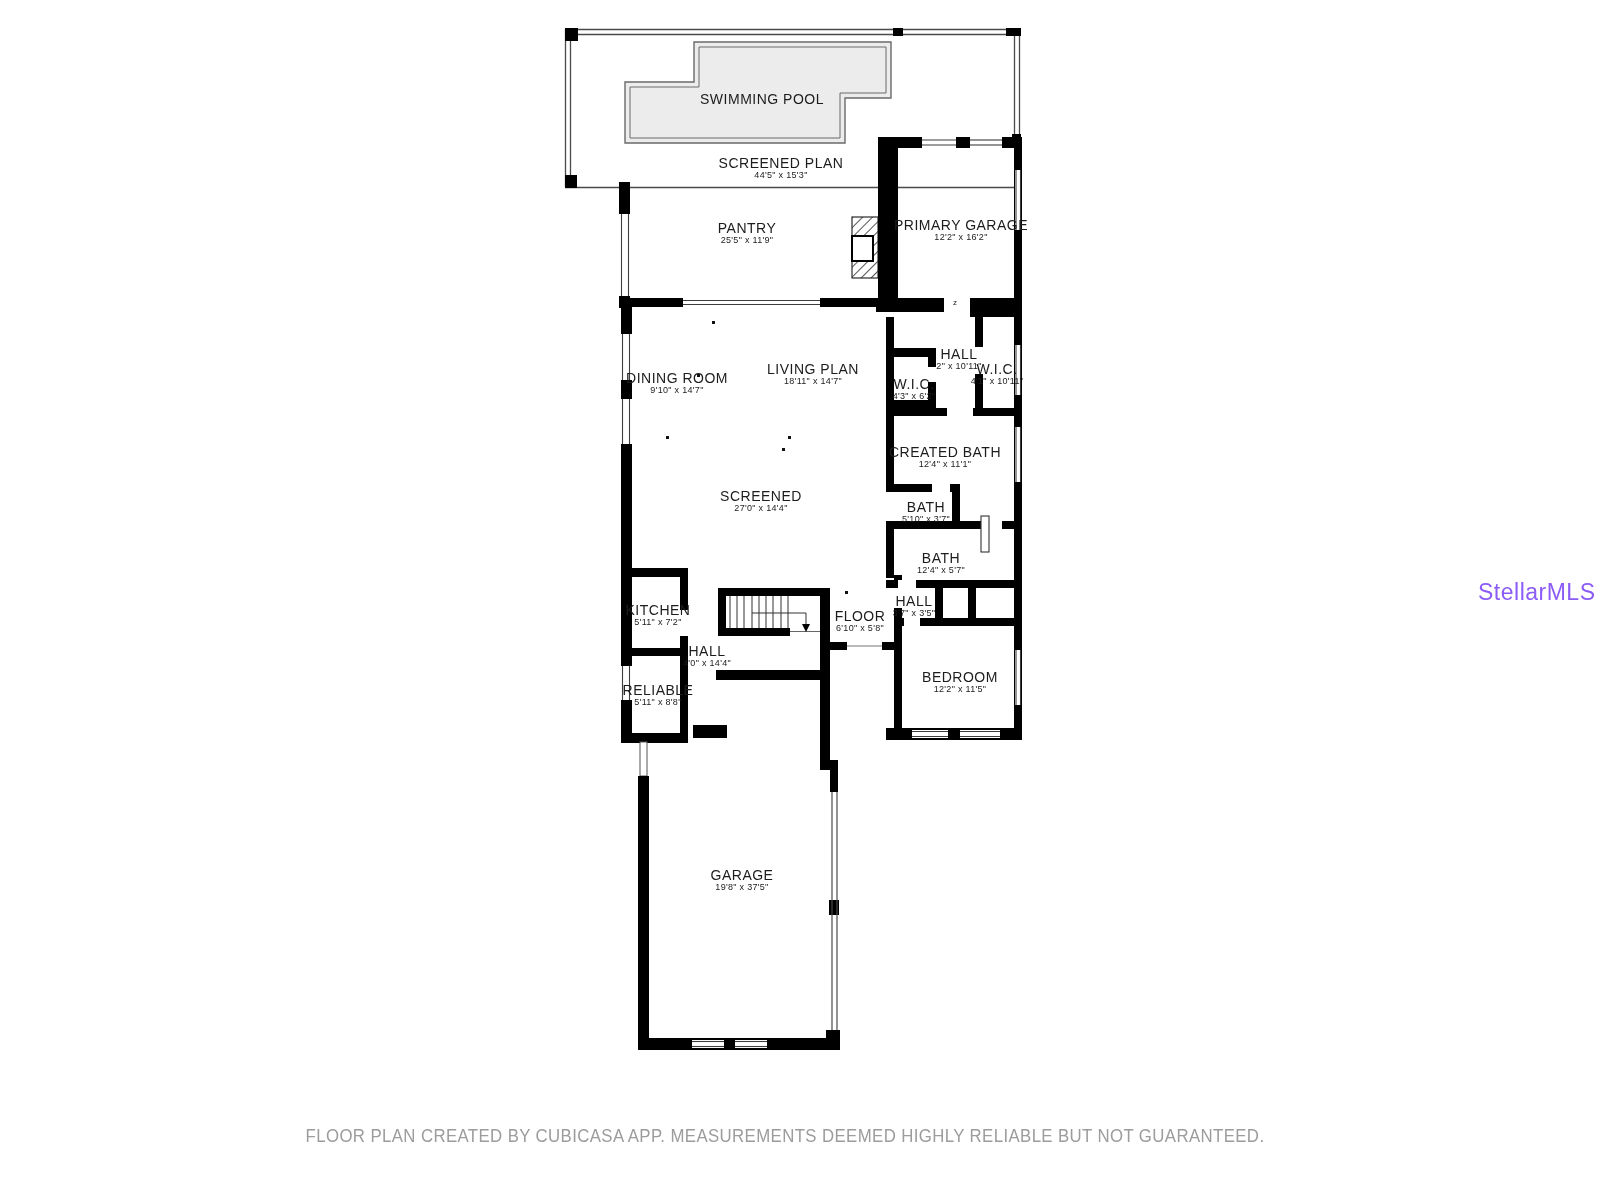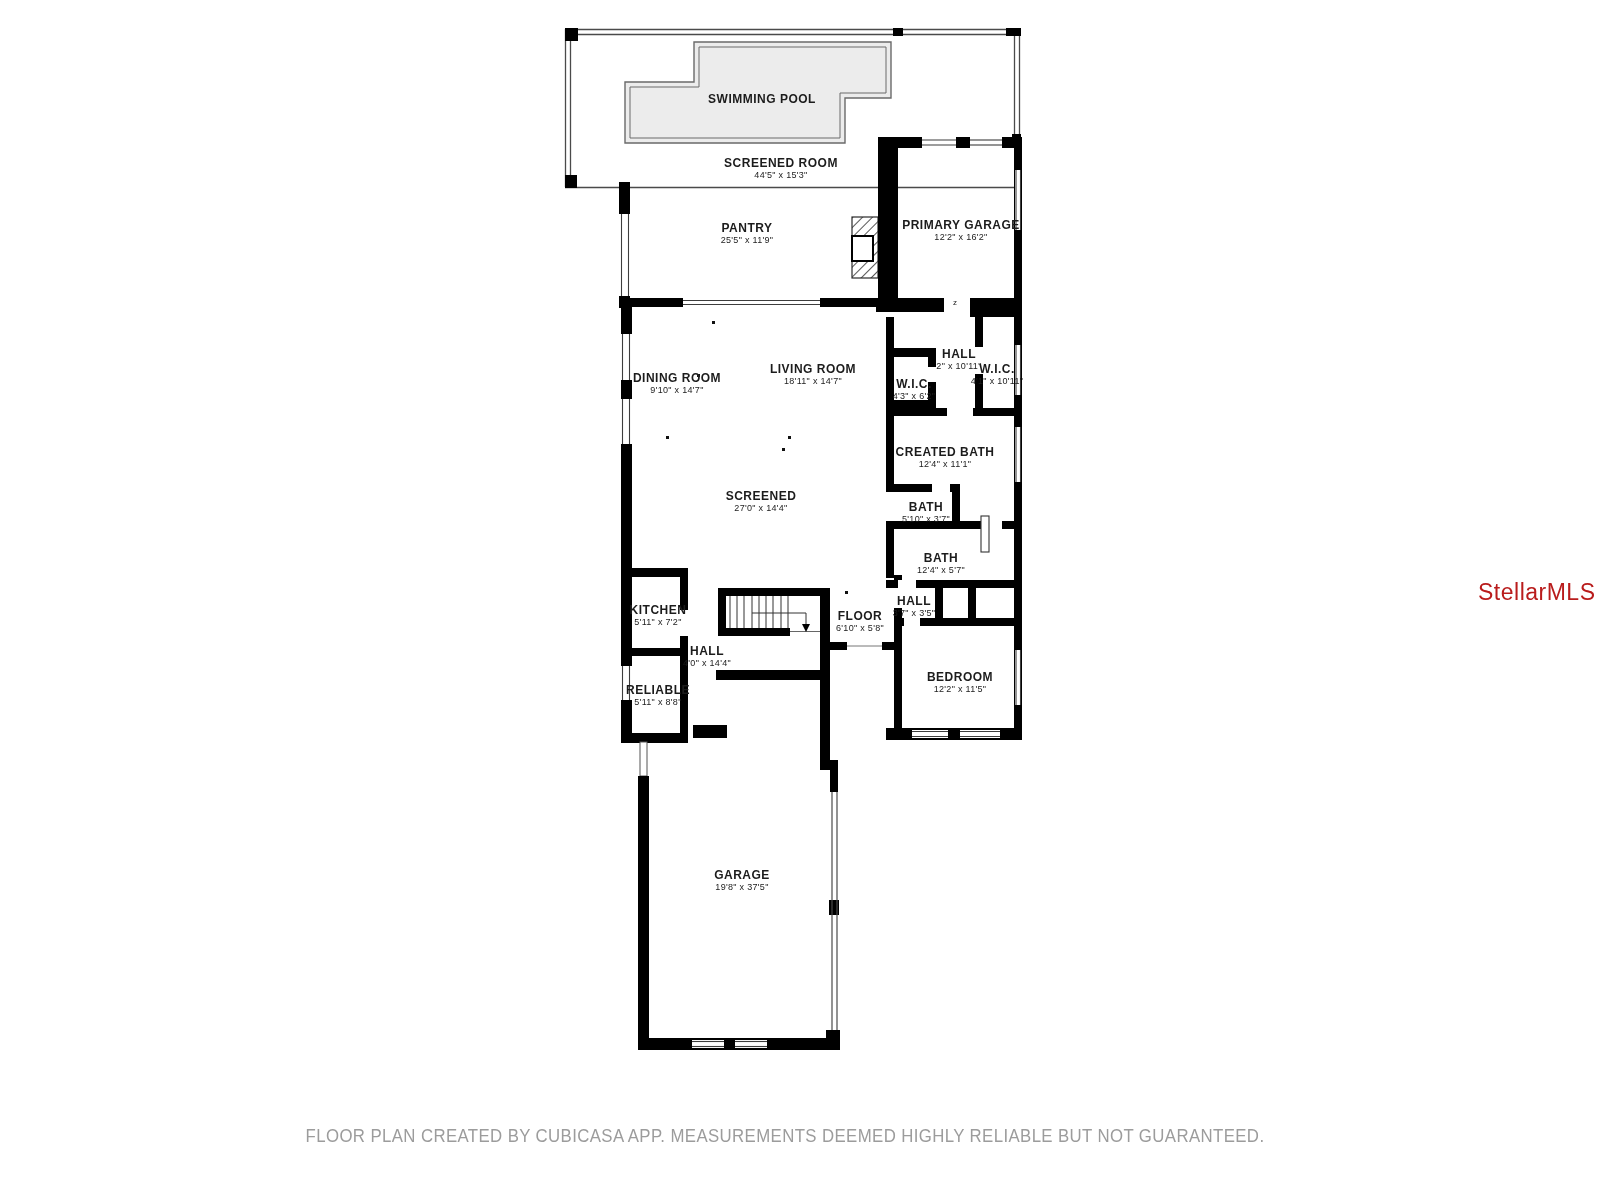--- a/index.html
+++ b/index.html
@@ -5,28 +5,28 @@
   html,body{margin:0;padding:0;background:#ffffff;}
   .page{
     position:relative;width:1600px;height:1200px;background:#ffffff;overflow:hidden;
     font-family:"Liberation Sans", sans-serif;
   }
   .plan-svg{position:absolute;left:0;top:0;}
   .room-label{
     position:absolute;transform:translate(-50%,-50%);text-align:center;
     color:#1c1c1c;white-space:nowrap;z-index:5;
   }
-  .room-name{font-size:12px;letter-spacing:0.5px;line-height:11.5px;font-weight:700;text-align:center;}
+  .room-name{font-size:14px;letter-spacing:0.5px;line-height:11.5px;font-weight:400;text-align:center;}
   .room-dims{font-size:9px;letter-spacing:0.3px;line-height:11.5px;}
   .door-mark{
     position:absolute;font-size:8px;color:#222;z-index:6;transform:translate(-50%,-50%);
   }
   .watermark{
     position:absolute;left:1478px;top:579px;z-index:4;
-    font-size:23px;color:#b91c1c;font-weight:500;letter-spacing:0.5px;text-align:right;
+    font-size:23px;color:#8b5cf6;font-weight:500;letter-spacing:0.5px;text-align:right;
   }
   .footer{
     position:absolute;left:785px;top:1126px;z-index:5;
     transform:translateX(-50%) scaleX(0.96);
     font-size:17.5px;color:#9c9c9c;letter-spacing:0.4px;white-space:nowrap;
   }
 </style>
 </head>
 <body>
 
@@ -257,41 +257,41 @@
       <rect x="782" y="448" width="3" height="3"></rect>
       <rect x="845" y="591" width="3" height="3"></rect>
     </g>
   </svg>
 
   <div class="room-label" style="left:762px;top:100px">
     <div class="room-name">SWIMMING POOL</div>
   </div>
 
   <div class="room-label" style="left:781px;top:169px">
-    <div class="room-name">SCREENED ROOM</div>
+    <div class="room-name">SCREENED PLAN</div>
     <div class="room-dims">44'5" x 15'3"</div>
   </div>
 
   <div class="room-label" style="left:747px;top:234px">
     <div class="room-name">PANTRY</div>
     <div class="room-dims">25'5" x 11'9"</div>
   </div>
 
   <div class="room-label" style="left:961px;top:231px">
     <div class="room-name">PRIMARY GARAGE</div>
     <div class="room-dims">12'2" x 16'2"</div>
   </div>
 
   <div class="room-label" style="left:677px;top:384px">
     <div class="room-name">DINING ROOM</div>
     <div class="room-dims">9'10" x 14'7"</div>
   </div>
 
   <div class="room-label" style="left:813px;top:375px">
-    <div class="room-name">LIVING ROOM</div>
+    <div class="room-name">LIVING PLAN</div>
     <div class="room-dims">18'11" x 14'7"</div>
   </div>
 
   <div class="room-label" style="left:761px;top:502px">
     <div class="room-name">SCREENED</div>
     <div class="room-dims">27'0" x 14'4"</div>
   </div>
 
   <div class="room-label" style="left:959px;top:360px">
     <div class="room-name">HALL</div>

